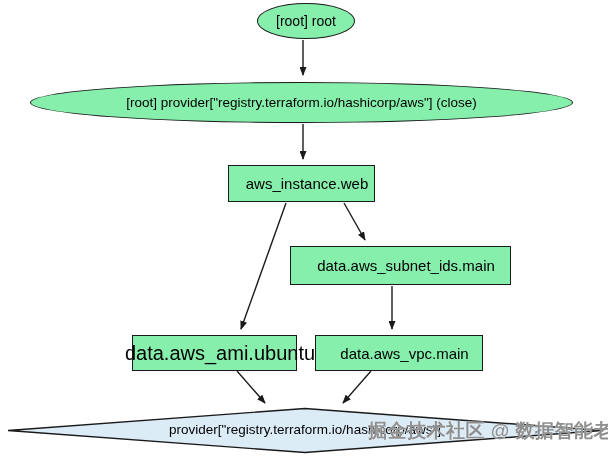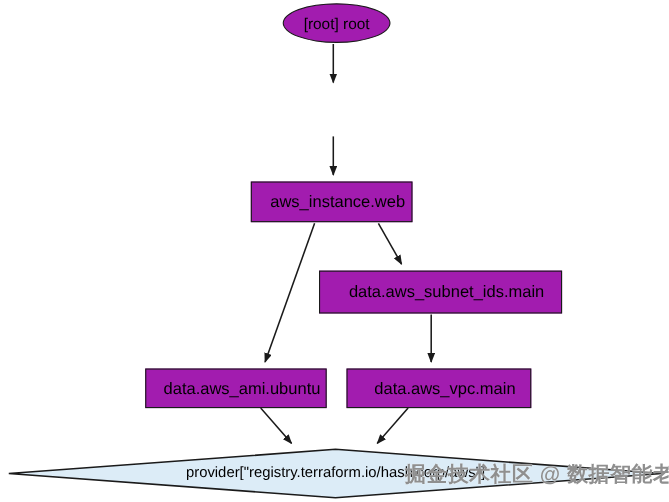--- a/index.html
+++ b/index.html
@@ -28,41 +28,41 @@
     fill: none;
   }
   .diamond-shape {
     fill: #dcecf7;
     stroke: #1a1a1a;
     stroke-width: 1.4;
   }
   .node {
     position: absolute;
     box-sizing: border-box;
-    background: #a21caf;
+    background: #86efac;
     border: 1.4px solid #1a1a1a;
     color: #000000;
     display: flex;
     align-items: center;
     justify-content: center;
     text-align: center;
     white-space: nowrap;
   }
   .node.ellipse {
     border-radius: 50%;
   }
   .node.box {
     border-radius: 0;
     padding-left: 11px;
   }
   .n-root            { left: 257px; top: 3px;   width: 98px;  height: 36px; font-size: 14px; }
   .n-provider-close  { left: 30px;  top: 82px;  width: 543px; height: 41px; font-size: 13.5px; }
   .n-instance        { left: 228px; top: 165px; width: 147px; height: 37px; font-size: 15px; }
   .n-subnet          { left: 290px; top: 246px; width: 221px; height: 39px; font-size: 15px; }
-  .n-ami             { left: 132px; top: 335px; width: 165px; height: 36px; font-size: 15px; }
+  .n-ami             { left: 132px; top: 335px; width: 165px; height: 36px; font-size: 20px; }
   .n-vpc             { left: 315px; top: 335px; width: 168px; height: 36px; font-size: 15px; }
   .diamond-label {
     position: absolute;
     left: 55px;
     top: 422px;
     width: 500px;
     text-align: center;
     font-size: 13.5px;
     color: #000000;
     white-space: nowrap;
@@ -97,20 +97,21 @@
     <line class="edge" x1="303" y1="124" x2="303" y2="159" marker-end="url(#arrow)"></line>
     <line class="edge" x1="286" y1="203" x2="241" y2="329" marker-end="url(#arrow)"></line>
     <line class="edge" x1="344" y1="203" x2="365" y2="240" marker-end="url(#arrow)"></line>
     <line class="edge" x1="392" y1="286" x2="392" y2="329" marker-end="url(#arrow)"></line>
     <line class="edge" x1="237" y1="371" x2="265" y2="403" marker-end="url(#arrow)"></line>
     <line class="edge" x1="371" y1="371" x2="343" y2="403" marker-end="url(#arrow)"></line>
   </svg>
 
   <div class="node ellipse n-root">[root] root</div>
 
+  <div class="node ellipse n-provider-close">[root] provider["registry.terraform.io/hashicorp/aws"] (close)</div>
 
   <div class="node box n-instance">aws_instance.web</div>
 
   <div class="node box n-subnet">data.aws_subnet_ids.main</div>
 
   <div class="node box n-ami">data.aws_ami.ubuntu</div>
 
   <div class="node box n-vpc">data.aws_vpc.main</div>
 
   <div class="diamond-label">provider["registry.terraform.io/hashicorp/aws"]</div>

